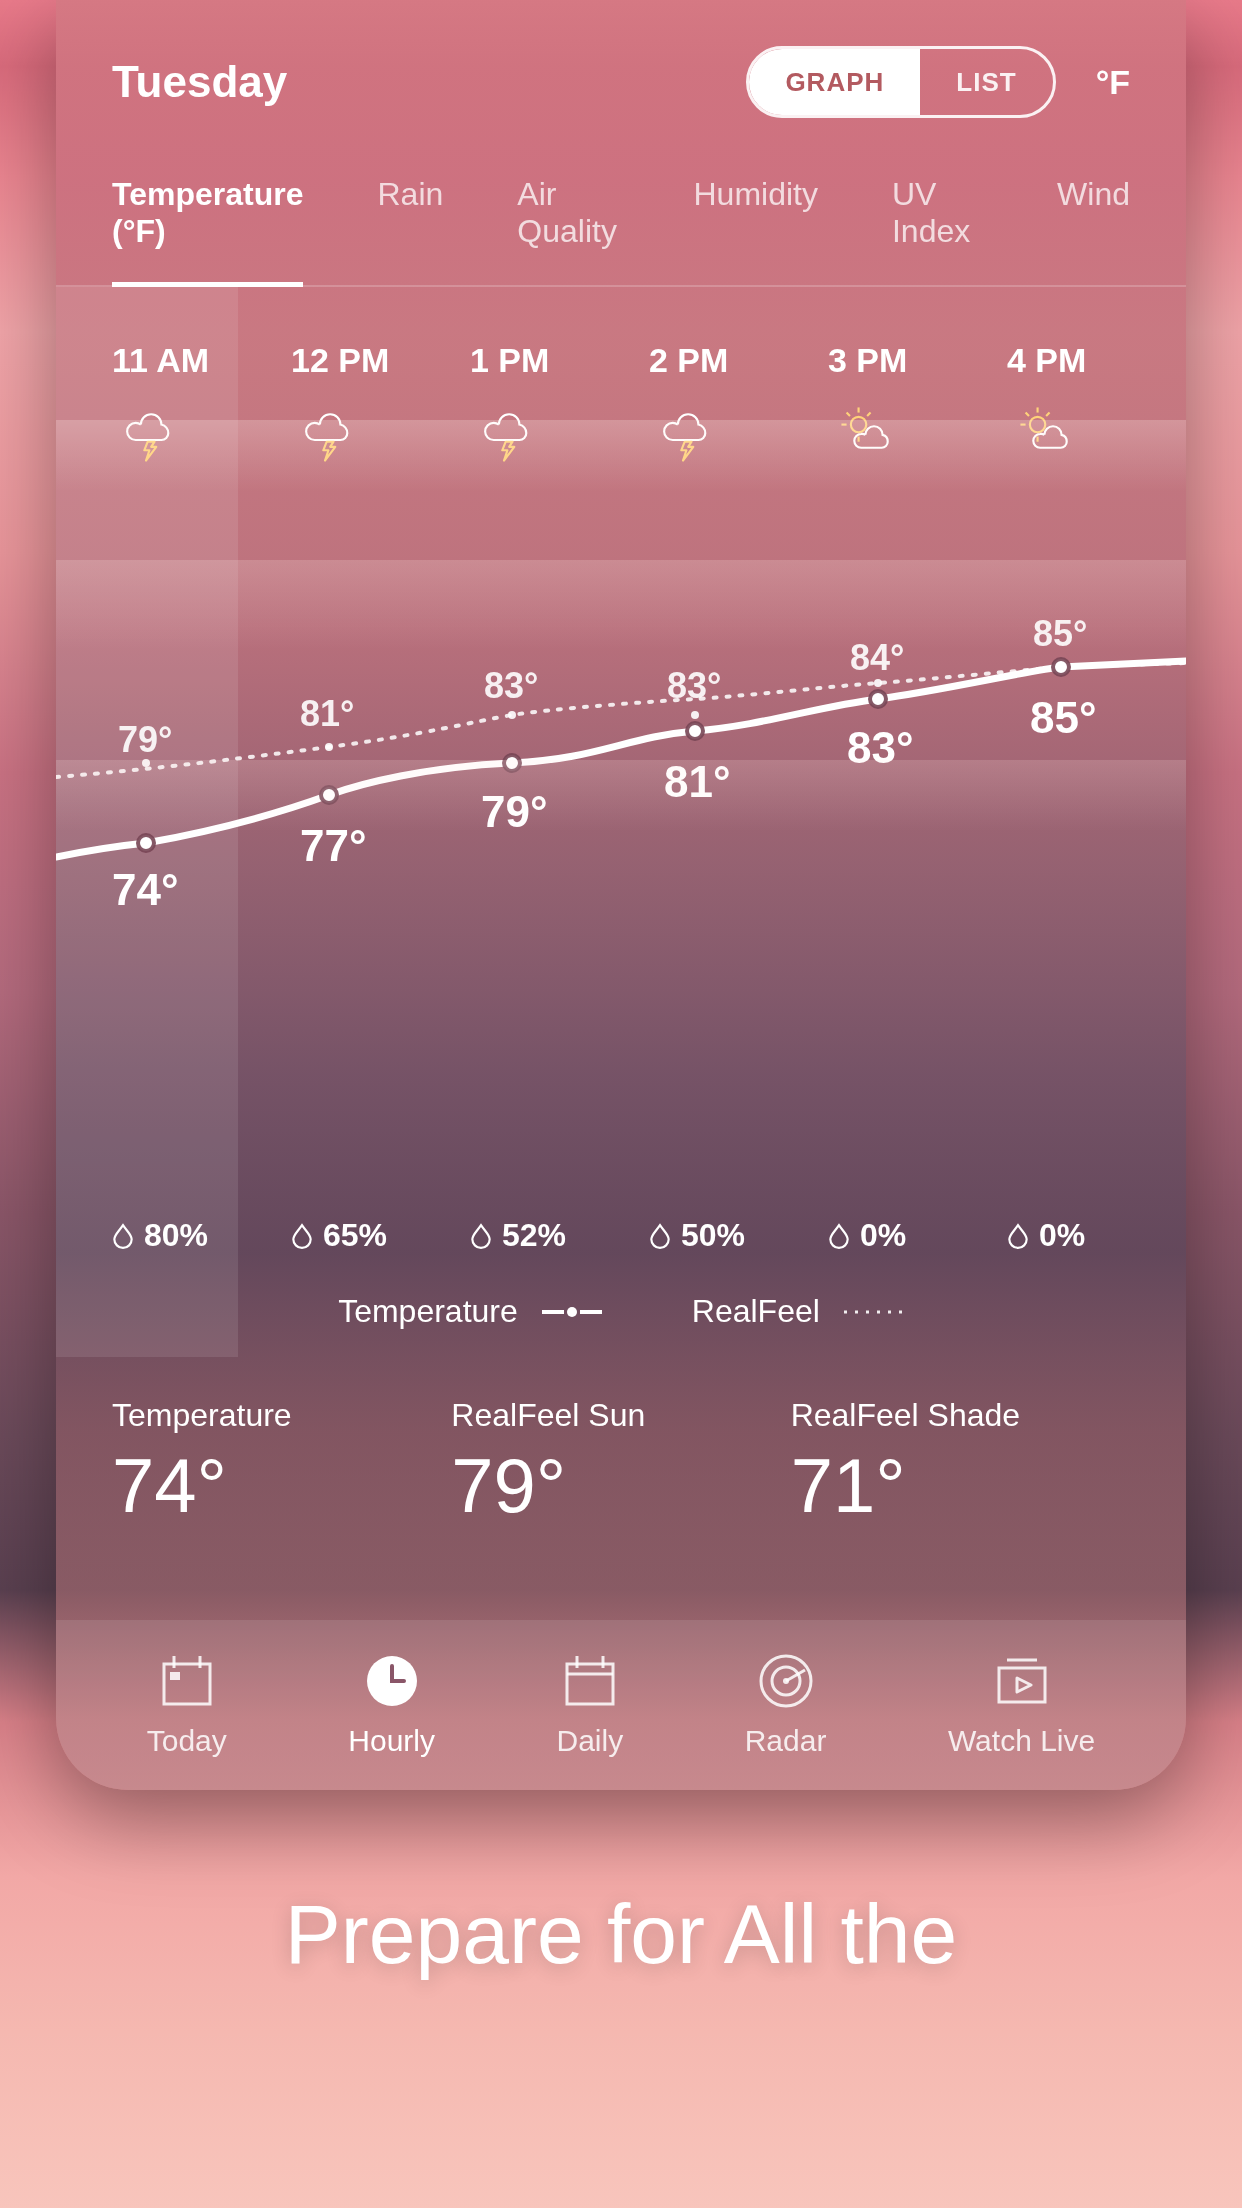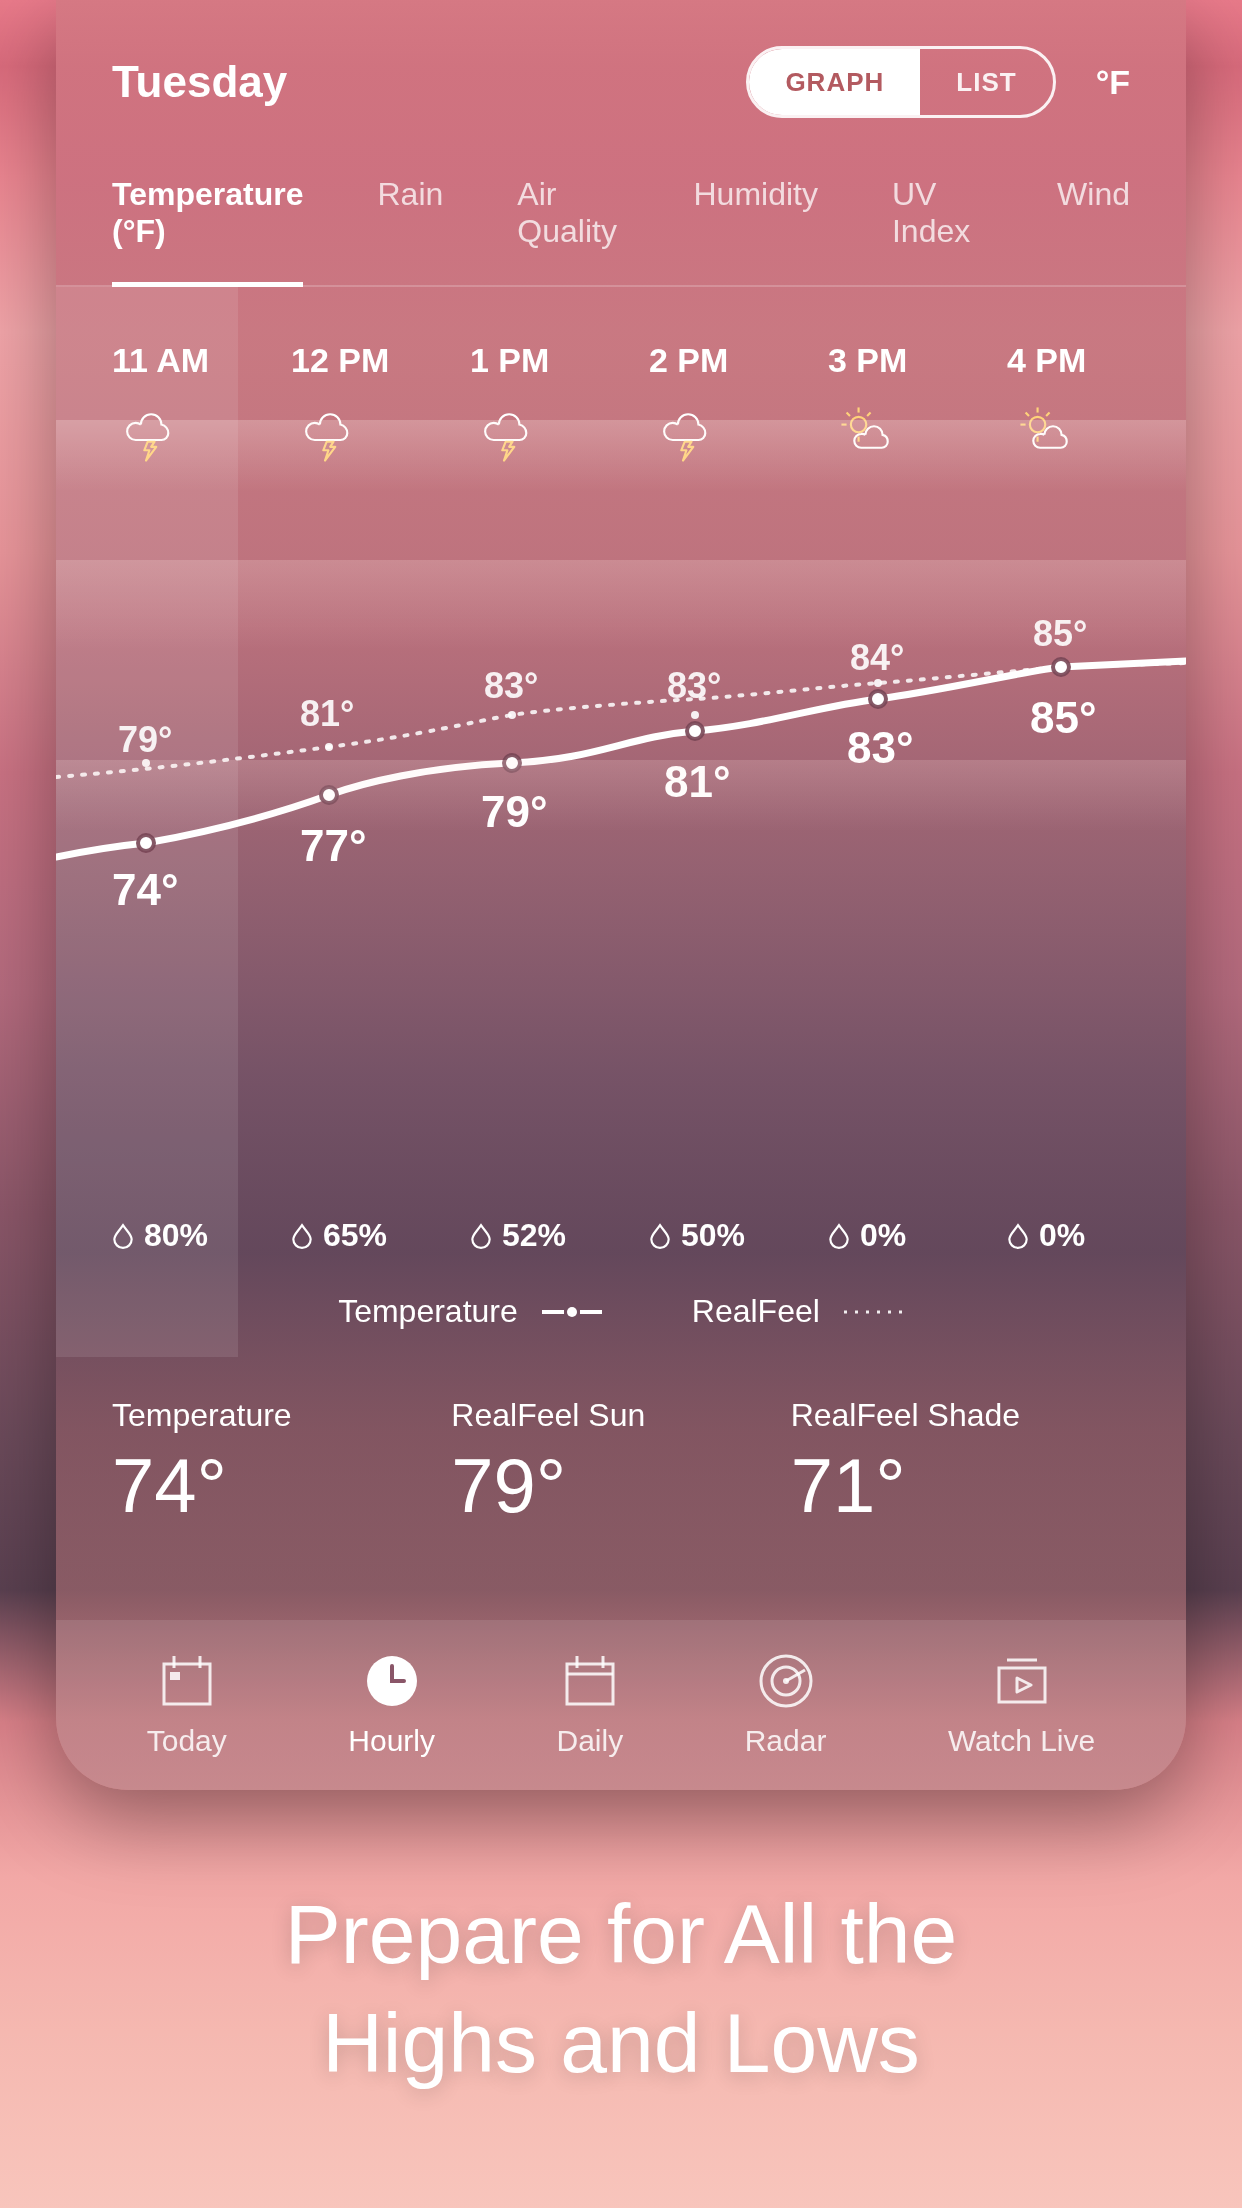--- a/index.html
+++ b/index.html
@@ -469,14 +469,13 @@
           </svg>
         </div>
       <span>Watch Live</span>
     </div>
   </div>
 
 </div>
 
 <div class="tagline">
   <div>Prepare for All the</div>
-  <div>Highs and Lows</div>
 </div>
 
 </body></html>

